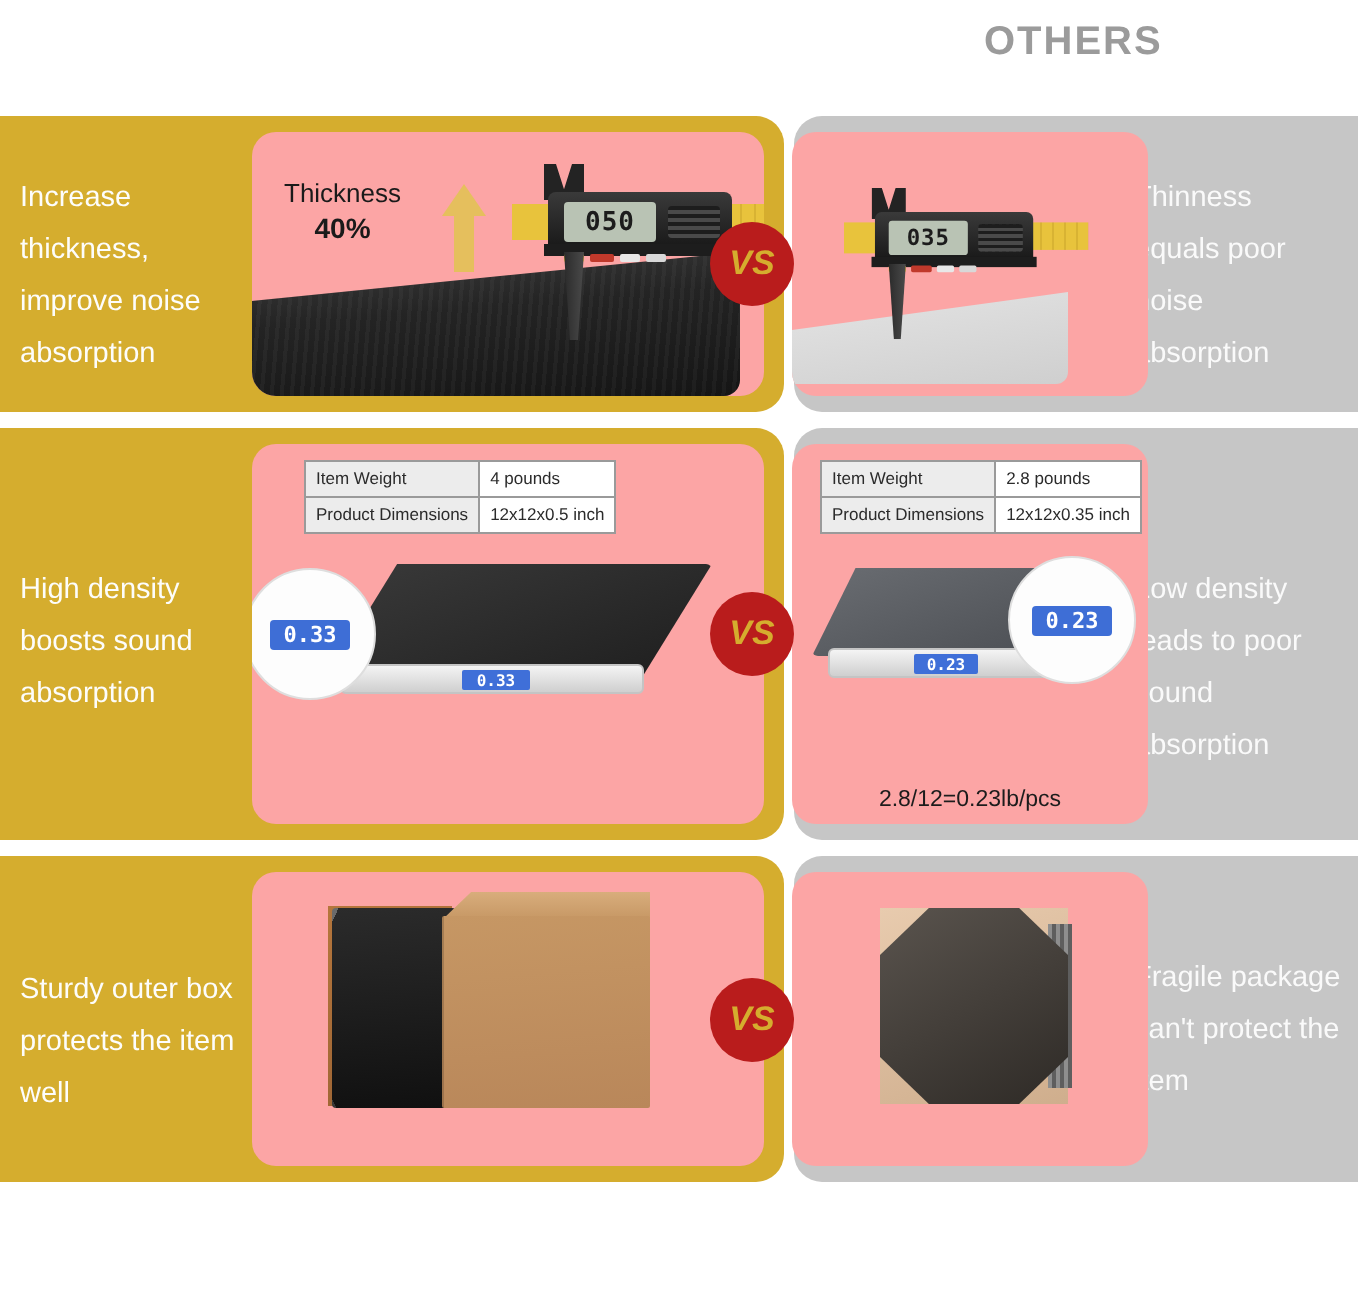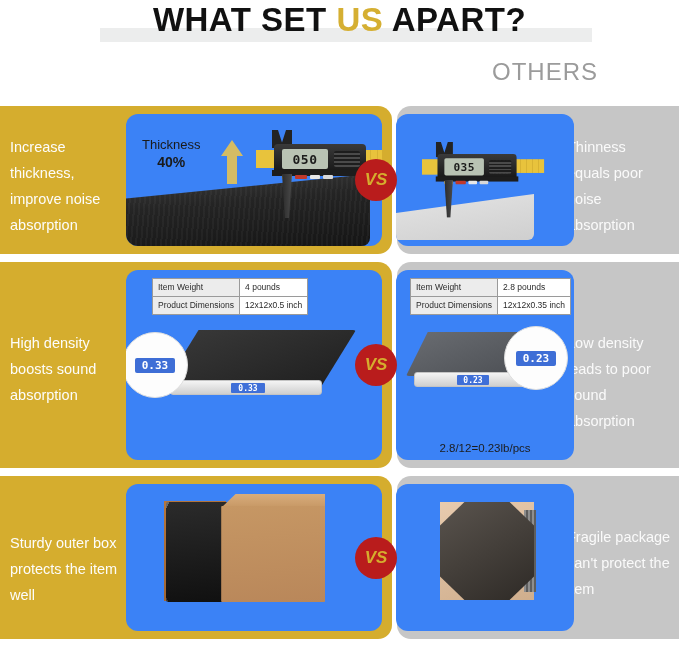--- a/index.html
+++ b/index.html
@@ -27,21 +27,21 @@
   .title .hl { color: #d5af32; }
 
   
   .subhead { position: relative; height: 58px; }
   .sub-our {
     position: absolute; left: 110px; top: 8px;
     font-size: 28px; font-weight: bold; color: #d5ad2e; letter-spacing: 0.5px;
   }
   .sub-others {
     position: absolute; left: 492px; top: 10px;
-    font-size: 24px; font-weight: normal; color: #9b9b9b; letter-spacing: 1px; text-align: right;
+    font-size: 20px; font-weight: bold; color: #9b9b9b; letter-spacing: 1px; text-align: right;
   }
 
   
   .row { position: relative; width: 679px; margin-bottom: 8px; }
   .row-1 { height: 148px; }
   .row-2 { height: 206px; }
   .row-3 { height: 163px; }
 
   .side {
     position: absolute; top: 0; bottom: 0;
@@ -52,21 +52,21 @@
 
   .side-text {
     position: absolute; color: #fdfdfb;
     font-size: 14.5px; line-height: 26px; white-space: pre-line;
   }
   .side-text-left  { left: 10px; width: 118px; }
   .side-text-right { right: 8px; width: 104px; color: #fafafa; }
 
   .card {
     position: absolute; top: 8px; bottom: 8px;
-    background: #3b82f6; border-radius: 12px; overflow: hidden;
+    background: #fca5a5; border-radius: 12px; overflow: hidden;
   }
   .card-left  { left: 126px;  width: 256px; }
   .card-right { left: 396px; width: 178px; }
   .row-2 .card-left  { left: 126px; width: 256px; }
   .row-2 .card-right { left: 396px; width: 178px; }
 
   
   .vs {
     position: absolute; left: 355px; width: 42px; height: 42px;
     background: #b91c1c; border-radius: 50%;
@@ -214,24 +214,20 @@
   .panel-edge {
     position: absolute; left: 128px; top: 26px; width: 12px; height: 82px;
     background: repeating-linear-gradient(90deg,#8e8e8e 0 2px,#5e5e5e 2px 4px);
   }
 </style>
 </head>
 <body>
 
 <div class="page">
 
-  <div class="header">
-    <div class="title-band"></div>
-    <div class="title"><span>WHAT SET </span><span class="hl">US</span><span> APART?</span></div>
-  </div>
 
   <div class="subhead">
     <div class="sub-others">OTHERS</div>
   </div>
 
   <div class="row row-1">
     <div class="side side-left"></div>
     <div class="side side-right"></div>
 
     <div class="side-text side-text-left" style="top:28px;">Increase thickness, improve noise absorption</div>

